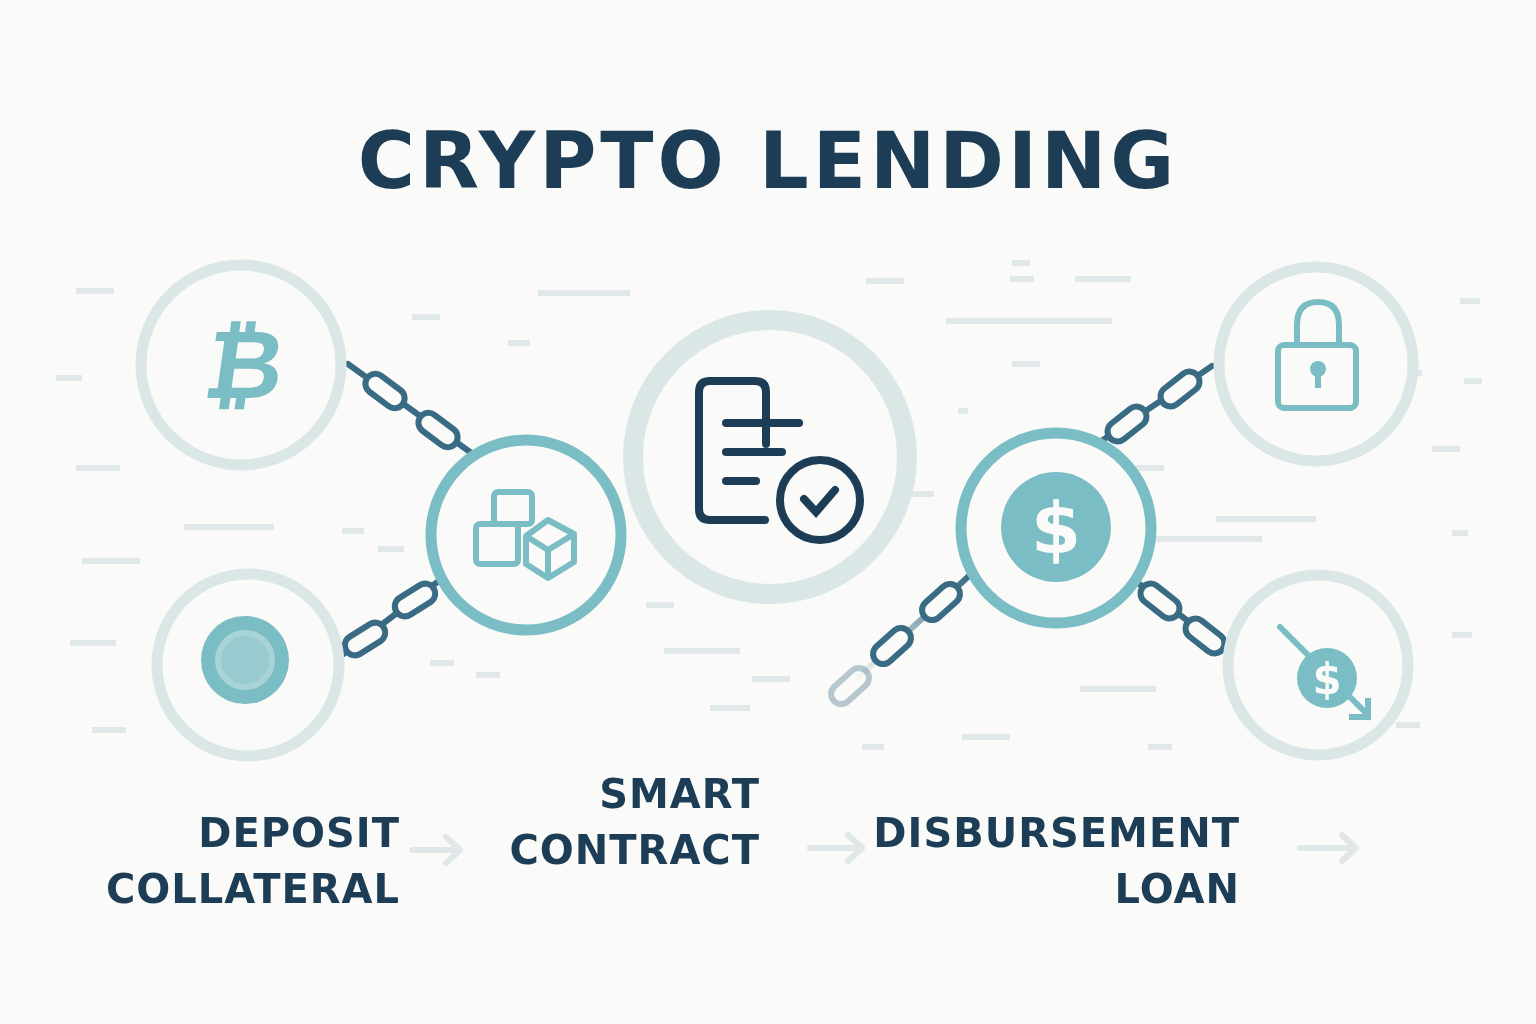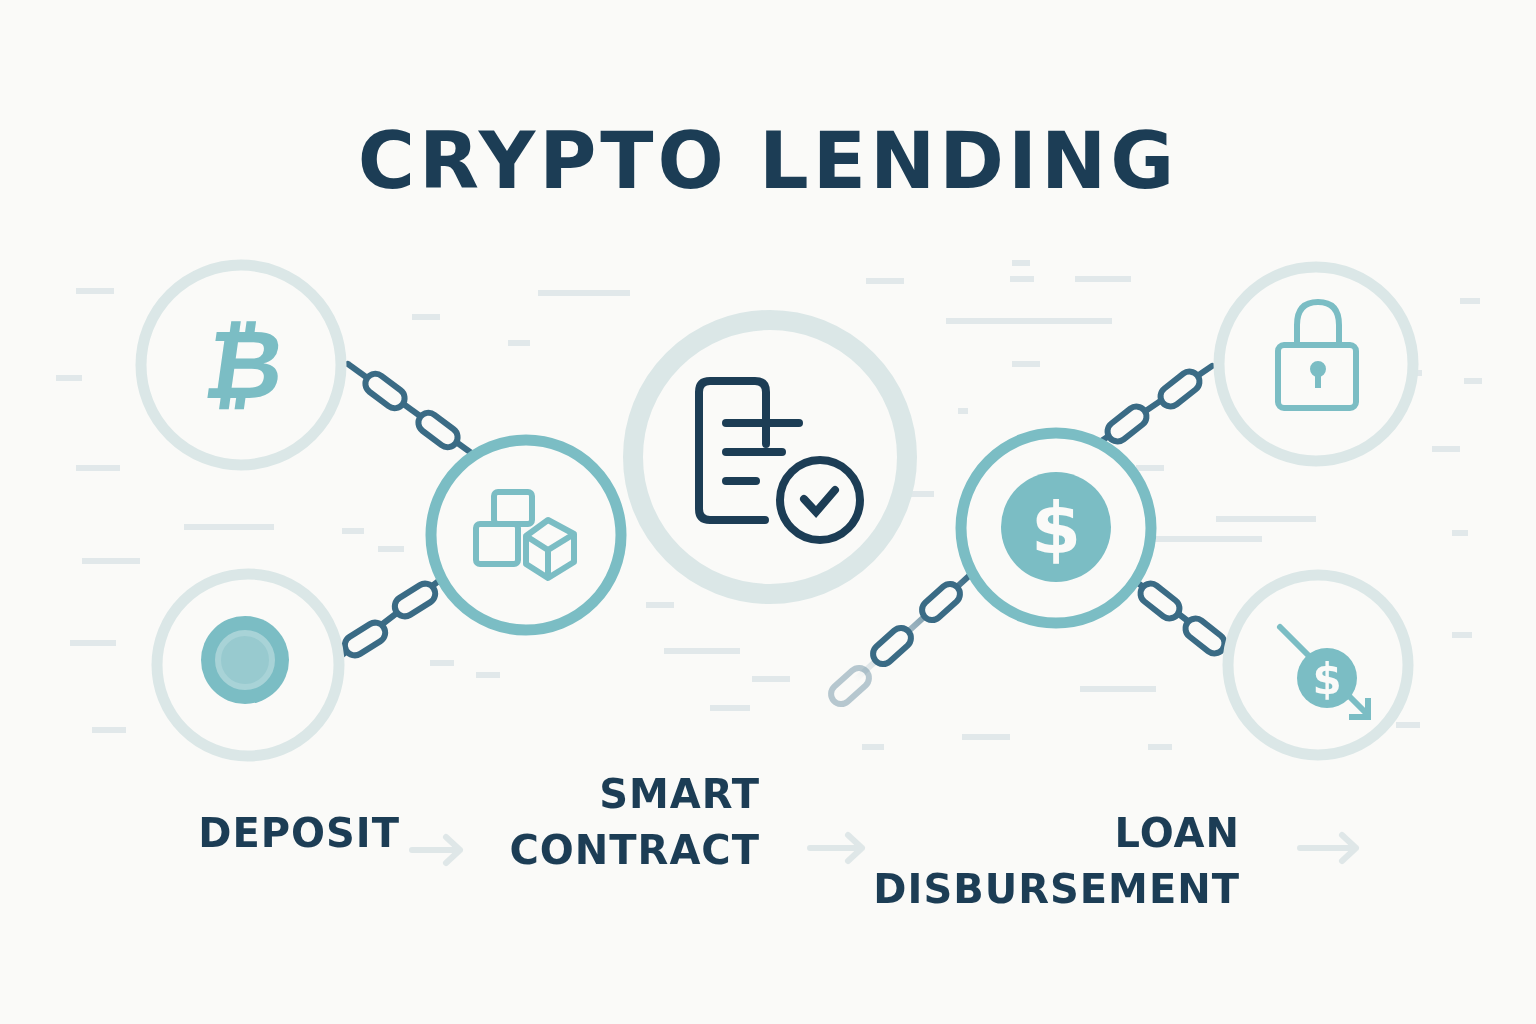--- a/index.html
+++ b/index.html
@@ -189,28 +189,29 @@
       <line x1="1280" y1="627" x2="1365" y2="712" stroke="#7bbdc4" stroke-width="6" stroke-linecap="round"></line>
       <path d="M1349 717 L1368 717 L1368 698" fill="none" stroke="#7bbdc4" stroke-width="6"></path>
       <circle cx="1327" cy="678" r="30" fill="#7bbdc4"></circle>
       <text x="1327" y="694" text-anchor="middle" font-family="DejaVu Sans, sans-serif" font-weight="bold" font-size="42" fill="#fafaf8">$</text>
     </g>
   </g>
 </svg>
 
 <div class="label" style="left:90px; top:805px; width:310px;">
   <div>DEPOSIT</div>
+  <div>COLLATERAL</div>
 </div>
 <div class="label" style="left:470px; top:766px; width:290px;">
   <div>SMART</div>
   <div>CONTRACT</div>
 </div>
 <div class="label" style="left:860px; top:805px; width:380px;">
+  <div>DISBURSEMENT</div>
   <div>LOAN</div>
-  <div>DISBURSEMENT</div>
 </div>
 
 <svg class="arrow" style="left:408px; top:832px;" width="58" height="36" viewBox="0 0 58 36">
   <path d="M4 18 L52 18 M38 5 L52 18 L38 31" fill="none" stroke="#dfe7e8" stroke-width="6" stroke-linecap="round" stroke-linejoin="round"></path>
 </svg>
 <svg class="arrow" style="left:806px; top:830px;" width="62" height="36" viewBox="0 0 62 36">
   <path d="M4 18 L56 18 M42 5 L56 18 L42 31" fill="none" stroke="#dfe7e8" stroke-width="6" stroke-linecap="round" stroke-linejoin="round"></path>
 </svg>
 <svg class="arrow" style="left:1296px; top:830px;" width="66" height="36" viewBox="0 0 66 36">
   <path d="M4 18 L60 18 M46 5 L60 18 L46 31" fill="none" stroke="#dfe7e8" stroke-width="6" stroke-linecap="round" stroke-linejoin="round"></path>

